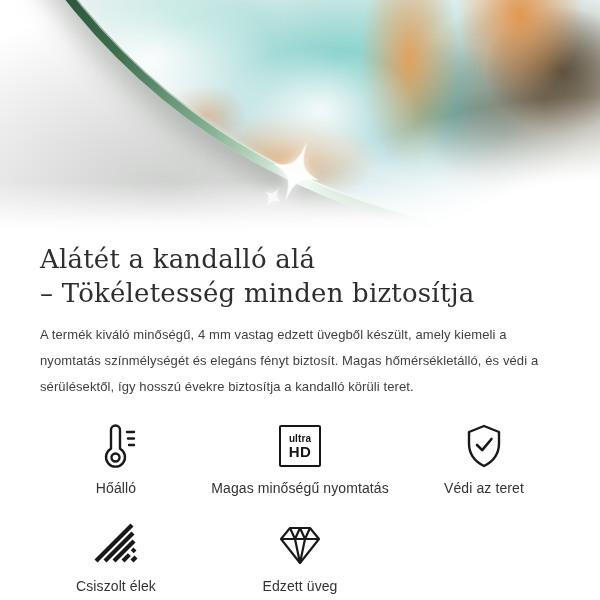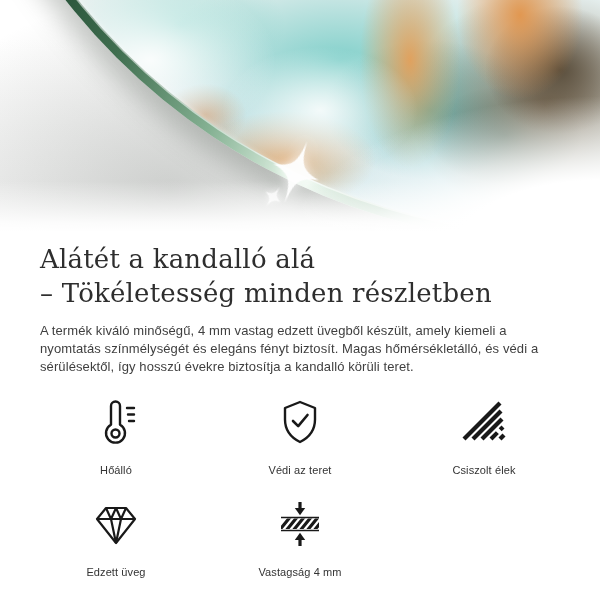--- a/index.html
+++ b/index.html
@@ -55,32 +55,32 @@
   .sparkle-small { position: absolute; left: 259px; top: 183px; width: 28px; height: 28px;
     transform: rotate(35deg); opacity: 0.8;
     filter: drop-shadow(0 0 3px rgba(255,255,255,0.9)); }
 
   
   .title {
     margin: 10px 40px 12px; font-family: "DejaVu Serif", serif; font-weight: 400;
     font-size: 26px; line-height: 34px; color: #2e2e2e; letter-spacing: 0.2px;
   }
   .description {
-    margin: 9px 40px 0; width: 510px; font-size: 13px; line-height: 18px;
+    margin: 9px 40px 0; width: 510px; font-size: 13px; line-height: 26px;
     color: #3f3f3f; letter-spacing: 0.1px;
   }
 
   
   .features {
     margin: 22px 24px 0; display: grid;
     grid-template-columns: 1fr 1fr 1fr; grid-row-gap: 24px;
   }
   .feature { display: flex; flex-direction: column; align-items: center; }
   .icon-box { height: 48px; display: flex; align-items: center; justify-content: center; }
-  .feature-label { margin-top: 18px; font-size: 11px; color: #333333; letter-spacing: 0.1px; }
+  .feature-label { margin-top: 10px; font-size: 14px; color: #333333; letter-spacing: 0.1px; }
   .icon-stroke { stroke: #191919; fill: none; }
   .uhd-box {
     width: 42px; height: 42px; border: 2.6px solid #161616; border-radius: 2px;
     display: flex; flex-direction: column; align-items: center; justify-content: center;
     color: #161616;
   }
   .uhd-top { font-size: 10px; font-weight: 700; line-height: 11px; letter-spacing: 0.1px; }
   .uhd-bottom { font-size: 15px; font-weight: 800; line-height: 15px; letter-spacing: 0.3px; }
 </style>
 </head>
@@ -97,38 +97,47 @@
       <circle cx="30" cy="30" r="3.5" fill="#ffffff"></circle>
     </svg>
     <svg class="sparkle-small" viewBox="0 0 60 60">
       <path d="M30 4 C31.5 22 34 27 50 30 C34 33 31.5 38 30 56 C28.5 38 26 33 10 30 C26 27 28.5 22 30 4 Z" fill="#ffffff"></path>
     </svg>
     <div class="hero-glare"></div>
   </div>
 
   <h1 class="title">
     <span>Alátét a kandalló alá</span><br>
-    <span>– Tökéletesség minden részletben</span>
+    <span>– Tökéletesség minden biztosítja</span>
   </h1>
 
   <p class="description">A termék kiváló minőségű, 4 mm vastag edzett üvegből készült, amely kiemeli a nyomtatás színmélységét és elegáns fényt biztosít. Magas hőmérsékletálló, és védi a sérülésektől, így hosszú évekre biztosítja a kandalló körüli teret.</p>
 
   <div class="features">
 
     <div class="feature">
       <div class="icon-box">
         <svg width="44" height="48" viewBox="0 0 44 48" class="icon-stroke" stroke-width="2.4">
           <path d="M17 8 a4.5 4.5 0 0 1 9 0 v18.8 a9.5 9.5 0 1 1 -9 0 Z" stroke-linejoin="round"></path>
           <circle cx="21.5" cy="35.5" r="4"></circle>
           <path d="M33 10 h7 M34 16.5 h6 M35 23 h5" stroke-linecap="round"></path>
         </svg>
       </div>
       <div class="feature-label">Hőálló</div>
     </div>
 
+    <div class="feature">
+      <div class="icon-box">
+        <div class="uhd-box">
+          <span class="uhd-top">ultra</span>
+          <span class="uhd-bottom">HD</span>
+        </div>
+      </div>
+      <div class="feature-label">Magas minőségű nyomtatás</div>
+    </div>
 
     <div class="feature">
       <div class="icon-box">
         <svg width="44" height="48" viewBox="0 0 44 48" class="icon-stroke" stroke-width="2.4">
           <path d="M22 4 L37 10 V21.5 C37 32.5 30.5 39.8 22 44 C13.5 39.8 7 32.5 7 21.5 V10 Z" stroke-linejoin="round"></path>
           <path d="M15 23 l5.2 5.2 L29.5 17" stroke-width="2.6" stroke-linecap="round" stroke-linejoin="round"></path>
         </svg>
       </div>
       <div class="feature-label">Védi az teret</div>
     </div>
@@ -149,40 +158,15 @@
     <div class="feature">
       <div class="icon-box">
         <svg width="48" height="44" viewBox="0 0 48 44" class="icon-stroke" stroke-width="2.2">
           <path d="M14 6 H34 L43 17 L24 41 L5 17 Z" stroke-linejoin="round"></path>
           <path d="M5 17 H43 M14 6 L19 17 M24 6 L19 17 M24 6 L29 17 M34 6 L29 17 M19 17 L24 41 M29 17 L24 41" stroke-linejoin="round"></path>
         </svg>
       </div>
       <div class="feature-label">Edzett üveg</div>
     </div>
 
-    <div class="feature">
-      <div class="icon-box">
-        <svg width="48" height="48" viewBox="0 0 48 48">
-          <defs>
-              <clipPath id="barclip">
-                <rect x="5" y="18.5" width="38" height="10.5"></rect>
-              </clipPath>
-            </defs>
-          <g stroke="#191919" stroke-width="1.6">
-              <path d="M5 17.5 H43 M5 30.5 H43"></path>
-            </g>
-          <g stroke="#191919" stroke-width="3.2" clip-path="url(#barclip)">
-            <path d="M2 32 L15 16 M9 32 L22 16 M16 32 L29 16 M23 32 L36 16 M30 32 L43 16 M37 32 L50 16"></path>
-          </g>
-          <g stroke="#191919" stroke-width="3.2">
-              <path d="M24 2 V8.5 M24 46 V39.5"></path>
-            </g>
-          <g fill="#191919">
-            <polygon points="18.8,8 29.2,8 24,15.2"></polygon>
-            <polygon points="18.8,40 29.2,40 24,32.8"></polygon>
-          </g>
-        </svg>
-      </div>
-      <div class="feature-label">Vastagság 4 mm</div>
-    </div>
 
   </div>
 </div>
 
 </body></html>

